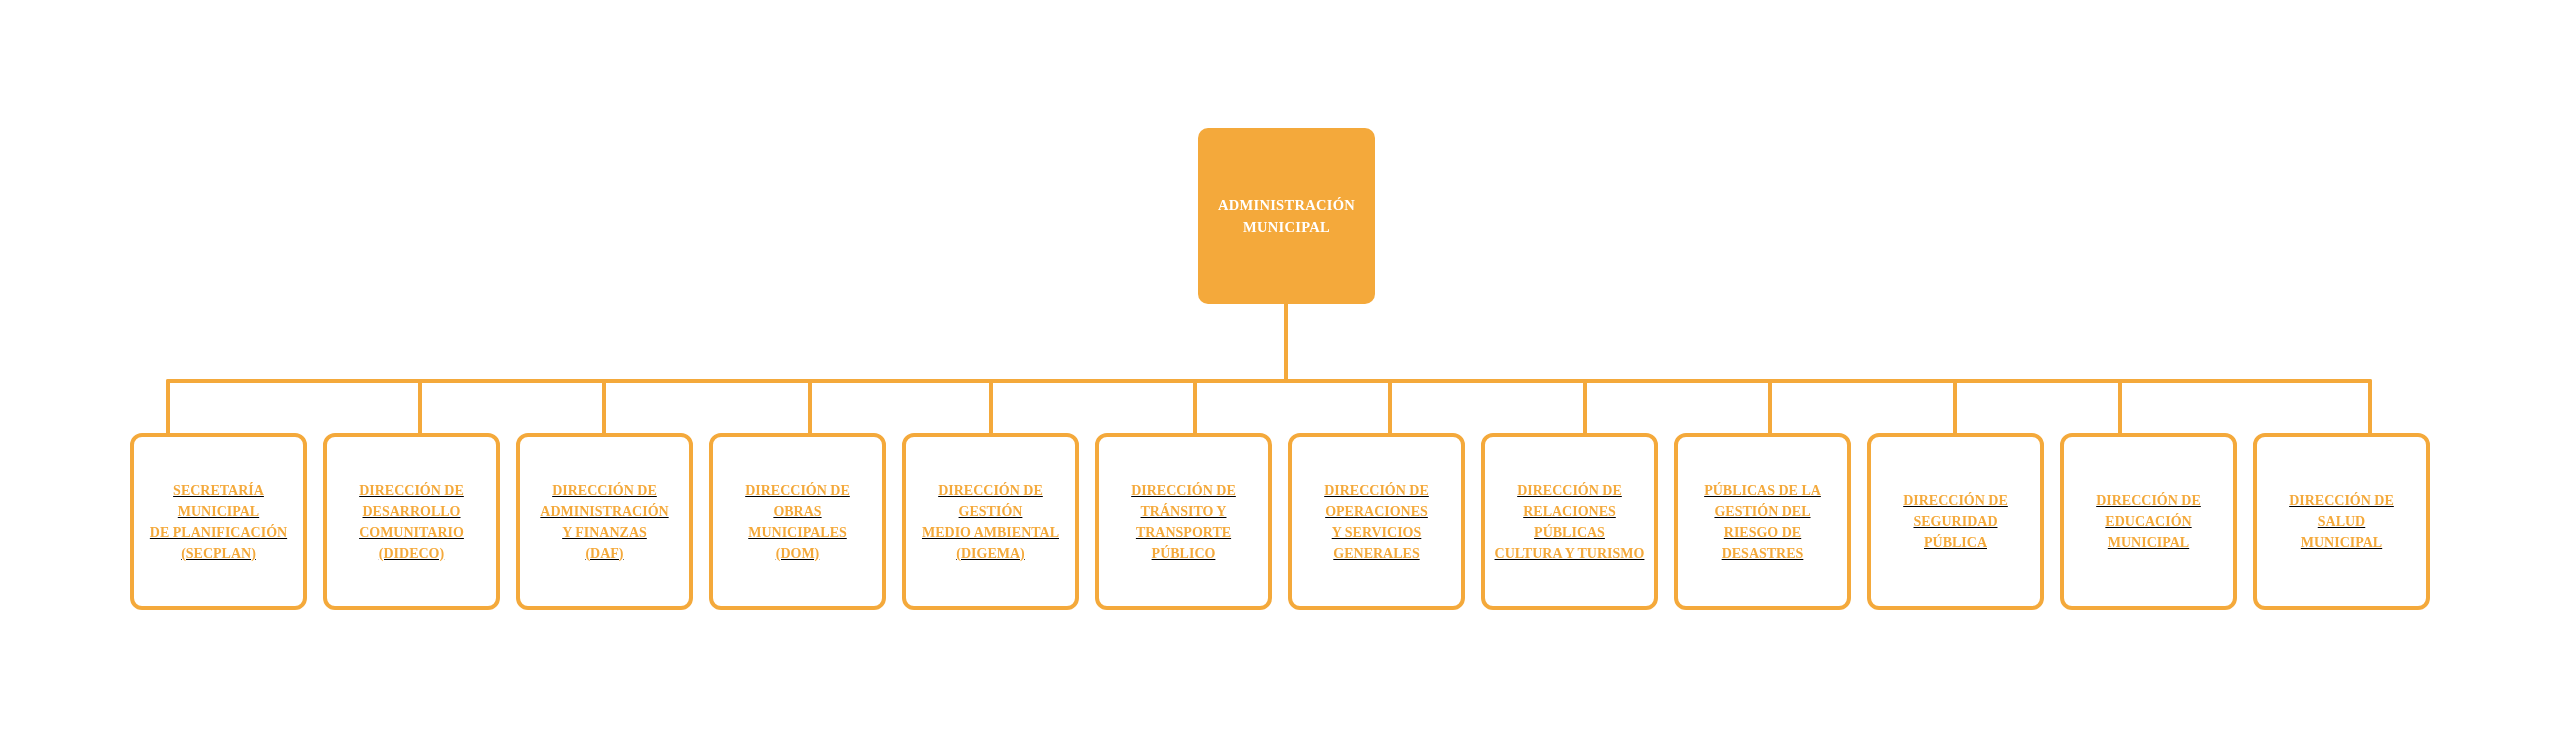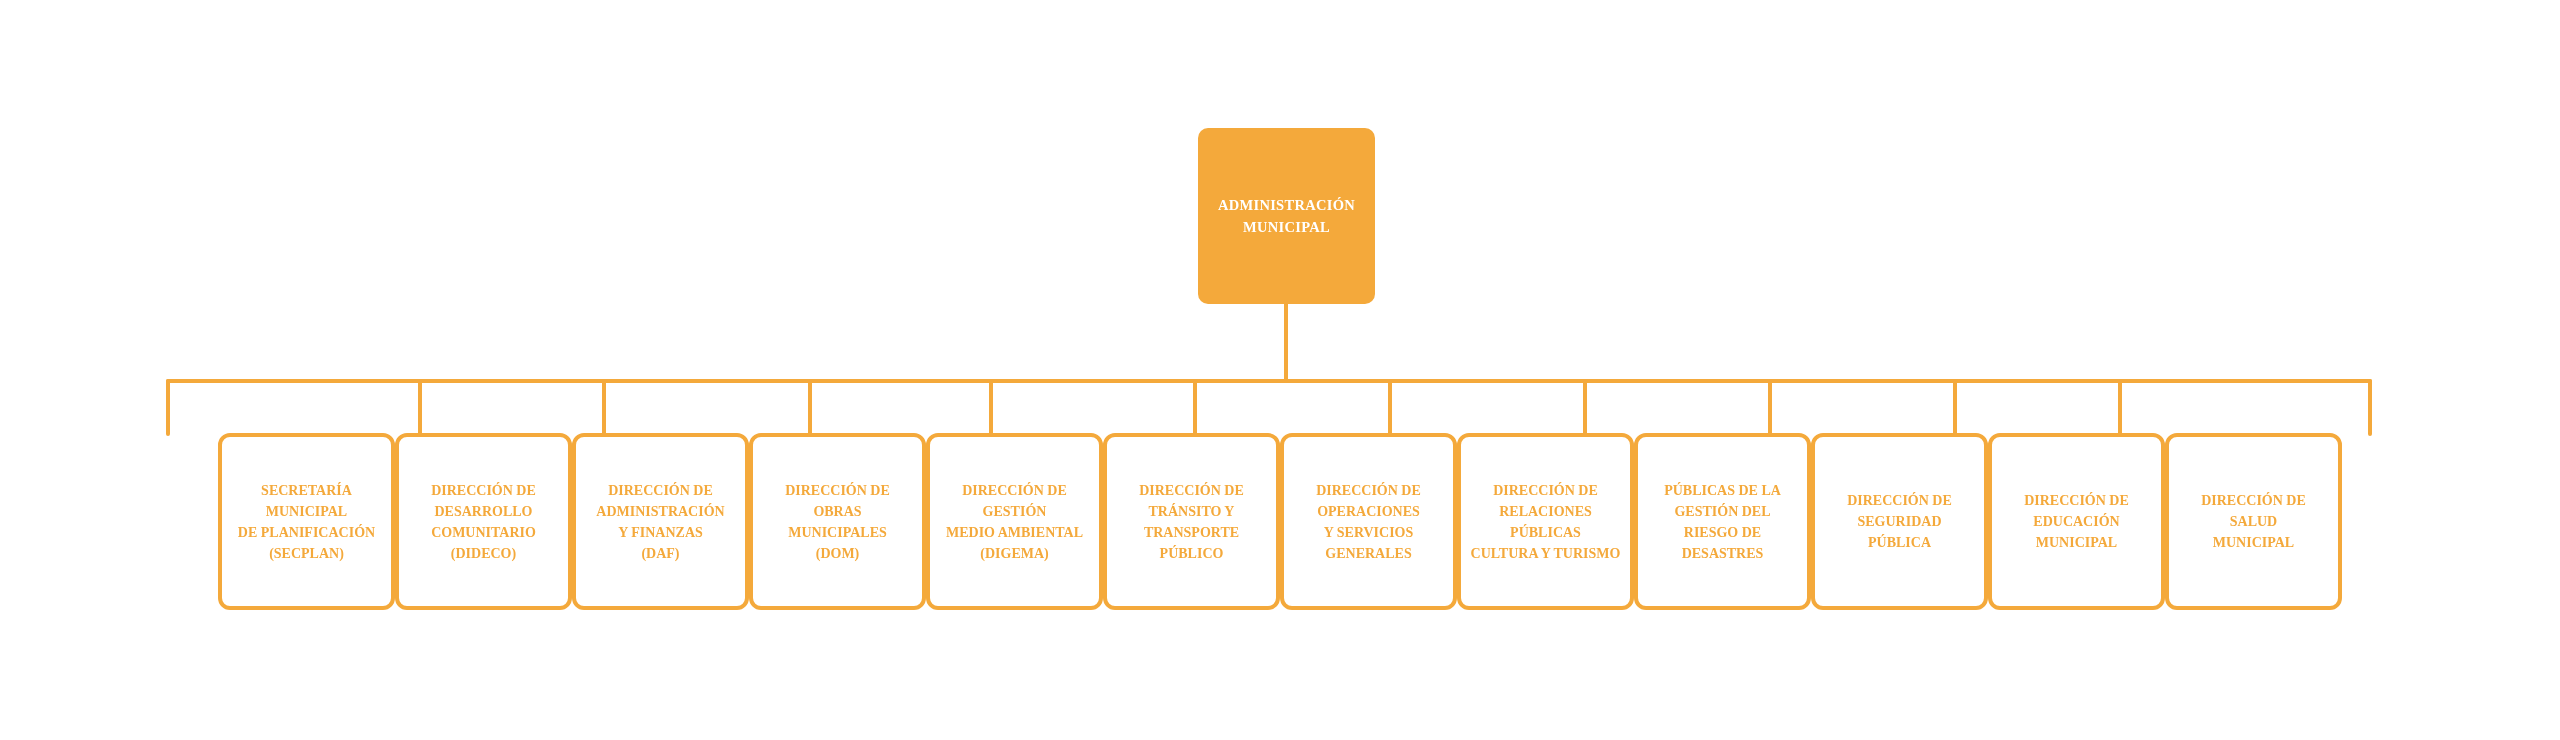--- a/index.html
+++ b/index.html
@@ -75,21 +75,22 @@
   .drop-10 { left: 1953px; }
   .drop-11 { left: 2118px; }
   .drop-12 { left: 2368px; }
   
   .children-row {
     position: absolute;
     left: 130px;
     top: 433px;
     width: 2300px;
     display: flex;
-    justify-content: center;
+    justify-content: space-between;
+    text-decoration: underline;
   }
   .child-box {
     width: 177px;
     height: 177px;
     background: var(--background);
     border: 4px solid var(--accent);
     border-radius: 12px;
     color: var(--accent);
     font-weight: bold;
     font-size: 14px;

